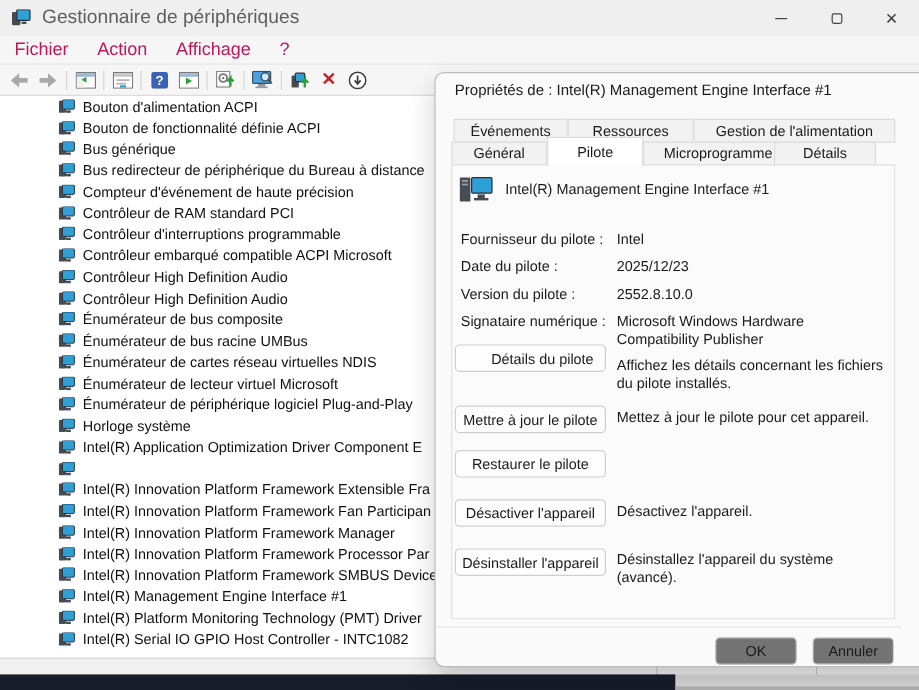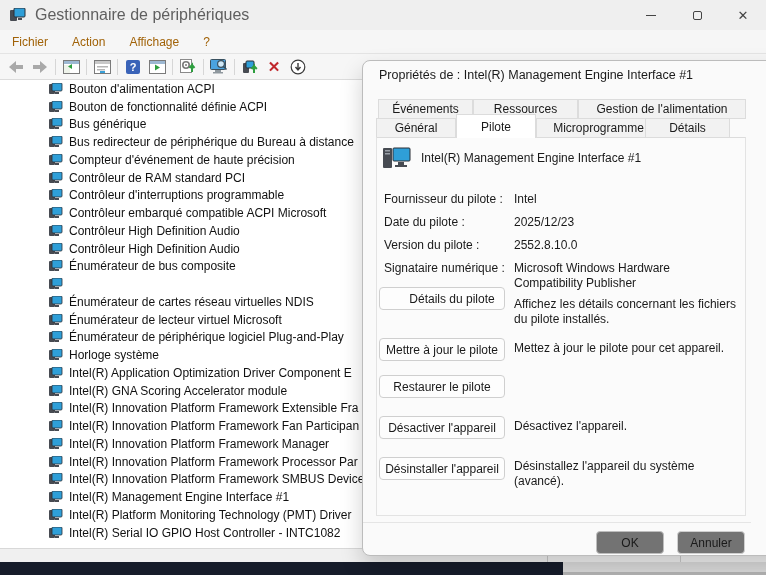--- a/index.html
+++ b/index.html
@@ -11,21 +11,21 @@
   .titlebar { position:absolute; left:0; top:0; width:766px; height:30px; background:#efefef; display:flex; align-items:center; }
   .titlebar-icon { margin-left:10px; width:16px; height:14px; position:relative; flex:0 0 auto; }
   .titlebar-title { margin-left:9px; font-size:16px; color:#5f5f5f; }
   .win-controls { position:absolute; right:0; top:0; height:30px; display:flex; }
   .win-btn { width:46px; height:30px; display:flex; align-items:center; justify-content:center; color:#444; font-size:12px; }
   .glyph-min { width:10px; height:1px; background:#444; display:inline-block; }
   .glyph-max { width:9px; height:9px; border:1px solid #444; border-radius:2px; display:inline-block; }
   .glyph-close { font-size:13px; line-height:1; }
 
   .menubar { position:absolute; left:0; top:30px; width:766px; height:24px; background:#f6f6f6; display:flex; align-items:center; border-bottom:1px solid #e4e4e4; }
-  .menu-item { font-size:12px; color:#a16207; padding:0 12px; height:100%; display:flex; align-items:center;text-align:right; }
+  .menu-item { font-size:15px; color:#be185d; padding:0 12px; height:100%; display:flex; align-items:center;text-align:right; }
 
   .toolbar { position:absolute; left:0; top:54px; width:766px; height:26px; background:#f6f6f6; border-bottom:1px solid #dcdcdc; display:flex; align-items:center; padding-left:4px; }
   .tool-btn { width:24px; height:22px; display:flex; align-items:center; justify-content:center; }
   .tool-sep { width:1px; height:16px; background:#d6d6d6; margin:0 3px; }
   .red-x { color:#c0272c; font-weight:bold; font-size:15px; line-height:1; }
 
   
   .device-list { position:absolute; left:0; top:80px; width:766px; height:468px; background:#ffffff; overflow:hidden; }
   .tree-row { height:17.75px; display:flex; align-items:center; padding-left:49px; white-space:nowrap; }
   .tree-row svg { flex:0 0 auto; margin-right:6px; }
@@ -283,20 +283,21 @@
           </svg>
           <span class="tree-label">Énumérateur de bus composite</span>
         </div>
 
         <div class="tree-row">
           <svg width="14" height="12" viewBox="0 0 14 12">
             <rect x="0" y="1" width="6" height="10" rx="1" fill="#474b52"></rect>
             <rect x="3" y="0" width="10" height="8" rx="1" fill="#2f9fd8" stroke="#2b2f36" stroke-width="0.8"></rect>
             <rect x="6" y="9" width="4" height="2" fill="#474b52"></rect>
           </svg>
+          <span class="tree-label">Énumérateur de bus racine UMBus</span>
         </div>
 
         <div class="tree-row">
           <svg width="14" height="12" viewBox="0 0 14 12">
             <rect x="0" y="1" width="6" height="10" rx="1" fill="#474b52"></rect>
             <rect x="3" y="0" width="10" height="8" rx="1" fill="#2f9fd8" stroke="#2b2f36" stroke-width="0.8"></rect>
             <rect x="6" y="9" width="4" height="2" fill="#474b52"></rect>
           </svg>
           <span class="tree-label">Énumérateur de cartes réseau virtuelles NDIS</span>
         </div>
@@ -336,21 +337,20 @@
           </svg>
           <span class="tree-label">Intel(R) Application Optimization Driver Component E</span>
         </div>
 
         <div class="tree-row">
           <svg width="14" height="12" viewBox="0 0 14 12">
             <rect x="0" y="1" width="6" height="10" rx="1" fill="#474b52"></rect>
             <rect x="3" y="0" width="10" height="8" rx="1" fill="#2f9fd8" stroke="#2b2f36" stroke-width="0.8"></rect>
             <rect x="6" y="9" width="4" height="2" fill="#474b52"></rect>
           </svg>
-          <span class="tree-label">Intel(R) GNA Scoring Accelerator module</span>
         </div>
 
         <div class="tree-row">
           <svg width="14" height="12" viewBox="0 0 14 12">
             <rect x="0" y="1" width="6" height="10" rx="1" fill="#474b52"></rect>
             <rect x="3" y="0" width="10" height="8" rx="1" fill="#2f9fd8" stroke="#2b2f36" stroke-width="0.8"></rect>
             <rect x="6" y="9" width="4" height="2" fill="#474b52"></rect>
           </svg>
           <span class="tree-label">Intel(R) Innovation Platform Framework Extensible Fra</span>
         </div>

